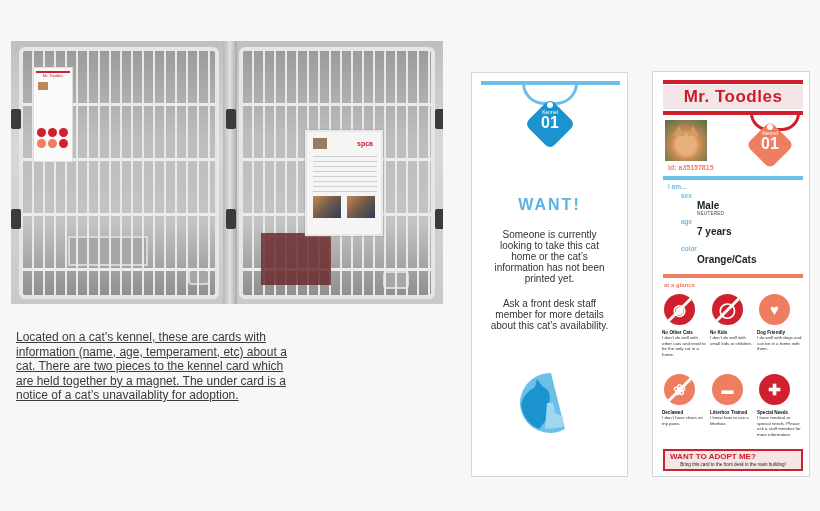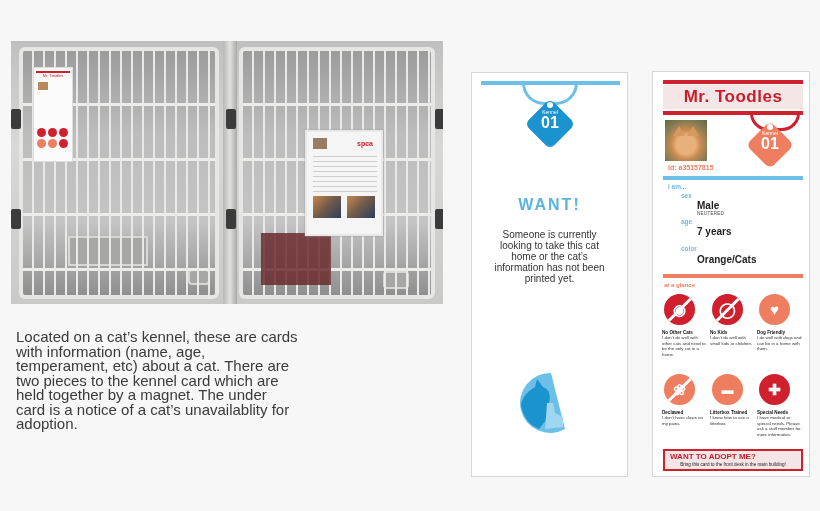--- a/index.html
+++ b/index.html
@@ -30,21 +30,21 @@
   .mini-card .mc-icons span.o { background:#ef7d5f; }
   .info-sheet { position: absolute; left: 294px; top: 89px; width: 78px; height: 106px; background: #f5f5f5; border: 2px solid #e8e8e8; box-shadow: 0 0 2px #999; }
   .info-sheet .spca { position:absolute; right:8px; top:8px; font-size:7px; font-weight:bold; color:#d0202e; }
   .info-sheet .s-img { position:absolute; top:64px; width:28px; height:22px; background:linear-gradient(135deg,#c8864e,#6e5a4a,#2c3e5c); }
   .info-sheet .lines { position:absolute; left:6px; top:24px; width:64px; height:36px;
      background: repeating-linear-gradient(180deg,#bdbdbd 0 1px,transparent 1px 5px); opacity:.7; }
 
   
   .desc { position: absolute; left: 16px; top: 330px; width: 282px; }
   .desc h1 { font-size: 17px; font-weight: bold; color: #d31f2f; letter-spacing: .2px; margin-bottom: 11px; }
-  .desc p { font-size: 15px; line-height: 14.5px; color: #3a3a3a; margin-bottom: 5px; }
+  .desc p { font-size: 12px; line-height: 14.5px; color: #3a3a3a; margin-bottom: 5px; text-decoration: underline; }
   .desc b { color: #111; }
 
   
   .card { position: absolute; background: #fff; border: 1px solid #d6d6d6; }
   .oops { left: 471px; top: 72px; width: 157px; height: 405px; }
   .oops .topbar { position: absolute; left: 9px; top: 8px; width: 139px; height: 4px; background: #6cc0e8; }
   .tag-loop { position: absolute; border: 3px solid; border-top: none; border-radius: 0 0 30px 30px; }
   .tag { position: absolute; width: 36px; height: 36px; transform: rotate(45deg); border-radius: 6px; }
   .tag-text { position: absolute; text-align: center; color: #fff; }
   .tag-text .k { font-size: 5px; display:block; }
@@ -136,20 +136,21 @@
   <div class="topbar"></div>
   <div class="tag-loop" style="left:50px;top:10px;width:56px;height:22px;border-color:#6cc0e8;"></div>
   <div class="tag" style="left:60px;top:33px;background:#1a93cf;"></div>
   <div class="tag-hole" style="left:75px;top:29px;"></div>
   <div class="tag-text" style="left:58px;top:36px;width:40px;">
     <span class="k">Kennel</span>
     <span class="n">01</span>
   </div>
   <h2>WANT!</h2>
   <div class="msg" style="top:156px;">Someone is currently looking to take this cat home or the cat’s information has not been printed yet.</div>
+  <div class="msg" style="top:225px;">Ask a front desk staff member for more details about this cat’s availability.</div>
   <svg class="logo" width="62" height="64" viewBox="0 0 62 64">
     <path d="M34 4 A30 30 0 1 0 48 60 Z" fill="#6cc0e8"></path>
     <path d="M4 36 C6 26 12 22 18 18 L20 10 L26 18 C32 20 34 26 32 34 L30 50 L22 60 C12 56 6 48 4 36 Z" fill="#1a93cf"></path>
     <path d="M30 34 L36 34 L38 44 L46 48 L46 58 L28 60 Z" fill="#9fd6f0"></path>
     <path d="M44 14 C40 10 36 14 40 18 L44 22 L48 18 C52 14 48 10 44 14 Z" fill="#fff"></path>
   </svg>
 </div>
 
 <div class="card toodles">
   <div class="t-bar" style="top:8px;"></div>

